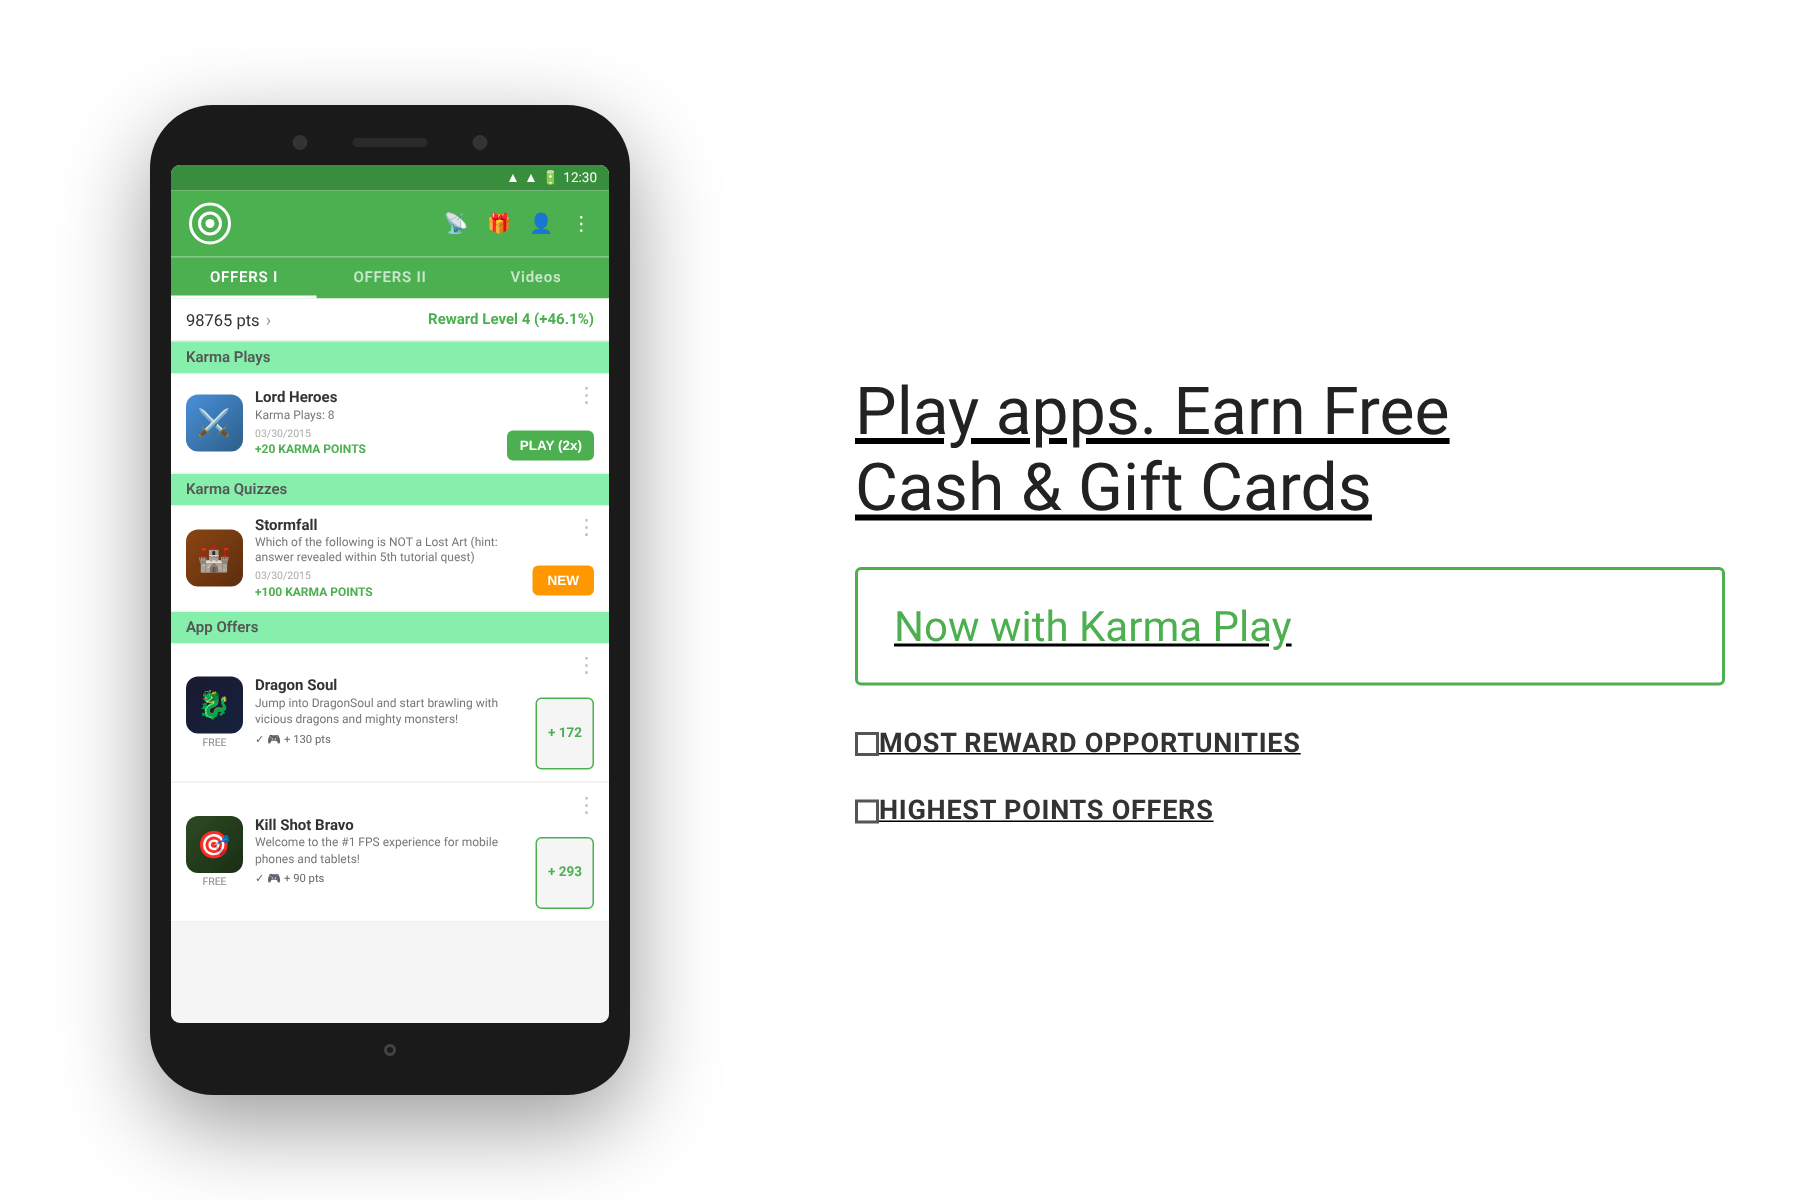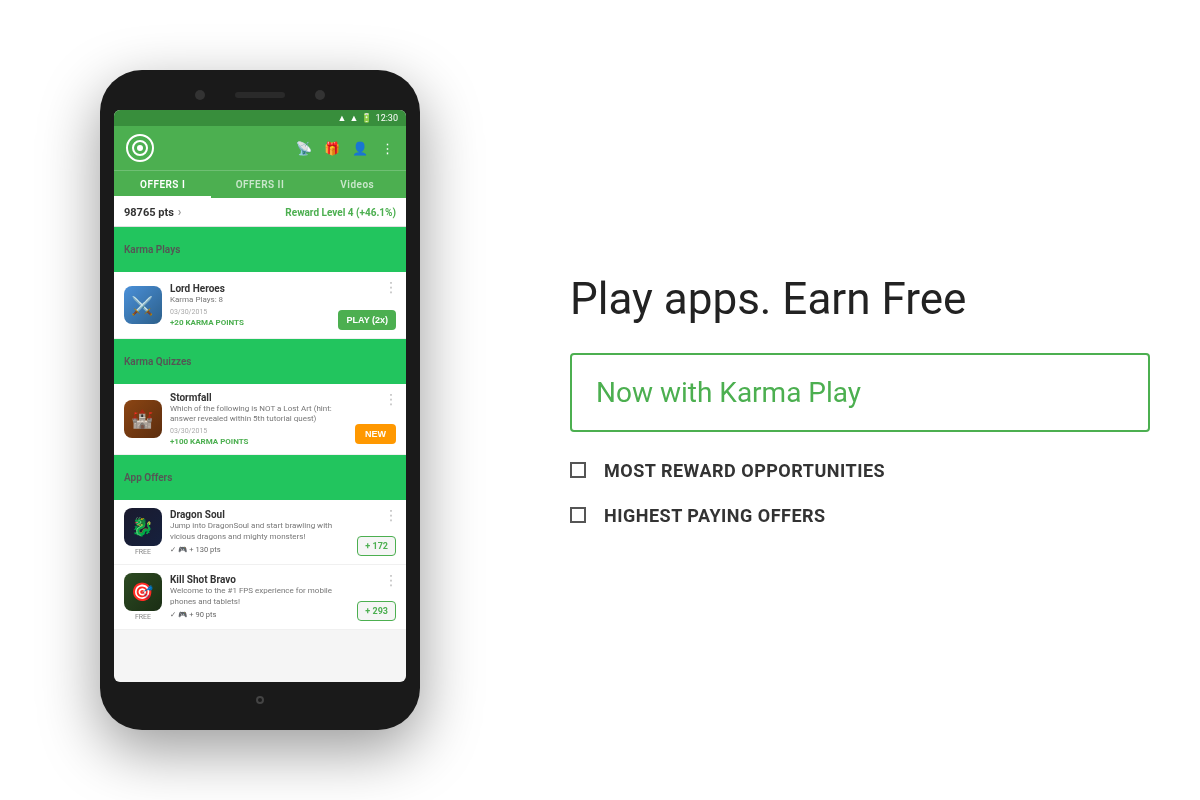--- a/index.html
+++ b/index.html
@@ -22,20 +22,21 @@
       flex-shrink: 0;
     }
 
     .right-panel {
       flex: 1;
       padding: 40px 50px;
       display: flex;
       flex-direction: column;
       justify-content: space-between;
       gap: 28px;
+      text-decoration: underline;
     }
 
     
     .phone {
       width: 320px;
       height: 660px;
       background: #1a1a1a;
       border-radius: 42px;
       position: relative;
       box-shadow: 0 20px 60px rgba(0,0,0,0.4);
@@ -160,39 +161,39 @@
       align-items: center;
       justify-content: space-between;
       border-bottom: 1px solid #e0e0e0;
     }
 
     .points-left {
       display: flex;
       align-items: flex-end;
       gap: 4px;
       font-size: 11px;
-      font-weight: bold;
+      font-weight: normal;
       color: #333;
     }
 
     .points-arrow {
       color: #999;
       font-size: 12px;
     }
 
     .reward-level {
       font-size: 10px;
       color: #4CAF50;
       font-weight: bold;
     }
 
     
     .section-header {
-      background: #22c55e;
-      padding: 17px 10px;
+      background: #86efac;
+      padding: 5px 10px;
       font-size: 10px;
       color: #555;
       font-weight: 600;
     }
 
     
     .list-item {
       background: white;
       padding: 8px 10px;
       display: flex;
@@ -275,21 +276,21 @@
       font-size: 9px;
       font-weight: bold;
       cursor: pointer;
     }
 
     .points-badge {
       background: #f5f5f5;
       border: 1.5px solid #4CAF50;
       color: #4CAF50;
       border-radius: 4px;
-      padding: 4px 7px;
+      padding: 18px 7px;
       font-size: 9px;
       font-weight: bold;
     }
 
     .more-dots {
       position: absolute;
       right: 8px;
       top: 8px;
       color: #bbb;
       font-size: 14px;
@@ -336,21 +337,20 @@
 
     .feature-list {
       display: flex;
       flex-direction: column;
       gap: 24px;
     }
 
     .feature-item {
       display: flex;
       align-items: center;
-      gap: 18px;
     }
 
     .feature-checkbox {
       width: 16px;
       height: 16px;
       border: 2px solid #555;
       flex-shrink: 0;
     }
 
     .feature-label {
@@ -483,29 +483,30 @@
 
     <div style="height:30px;display:flex;align-items:center;justify-content:center;gap:40px;padding-top:6px;">
       <div style="width:8px;height:8px;border:2px solid #444;border-radius:50%;"></div>
     </div>
   </div>
 </div>
 
 <div class="right-panel">
   <div>
     <div class="main-headline">Play apps. Earn Free</div>
+    <div class="main-headline">Cash &amp; Gift Cards</div>
   </div>
 
   <div class="karma-box">
     <div class="karma-text">Now with Karma Play</div>
   </div>
 
   <div class="feature-list">
     <div class="feature-item">
       <div class="feature-checkbox"></div>
       <span class="feature-label">MOST REWARD OPPORTUNITIES</span>
     </div>
     <div class="feature-item">
       <div class="feature-checkbox"></div>
-      <span class="feature-label">HIGHEST PAYING OFFERS</span>
+      <span class="feature-label">HIGHEST POINTS OFFERS</span>
     </div>
   </div>
 </div>
 
 </body></html>

